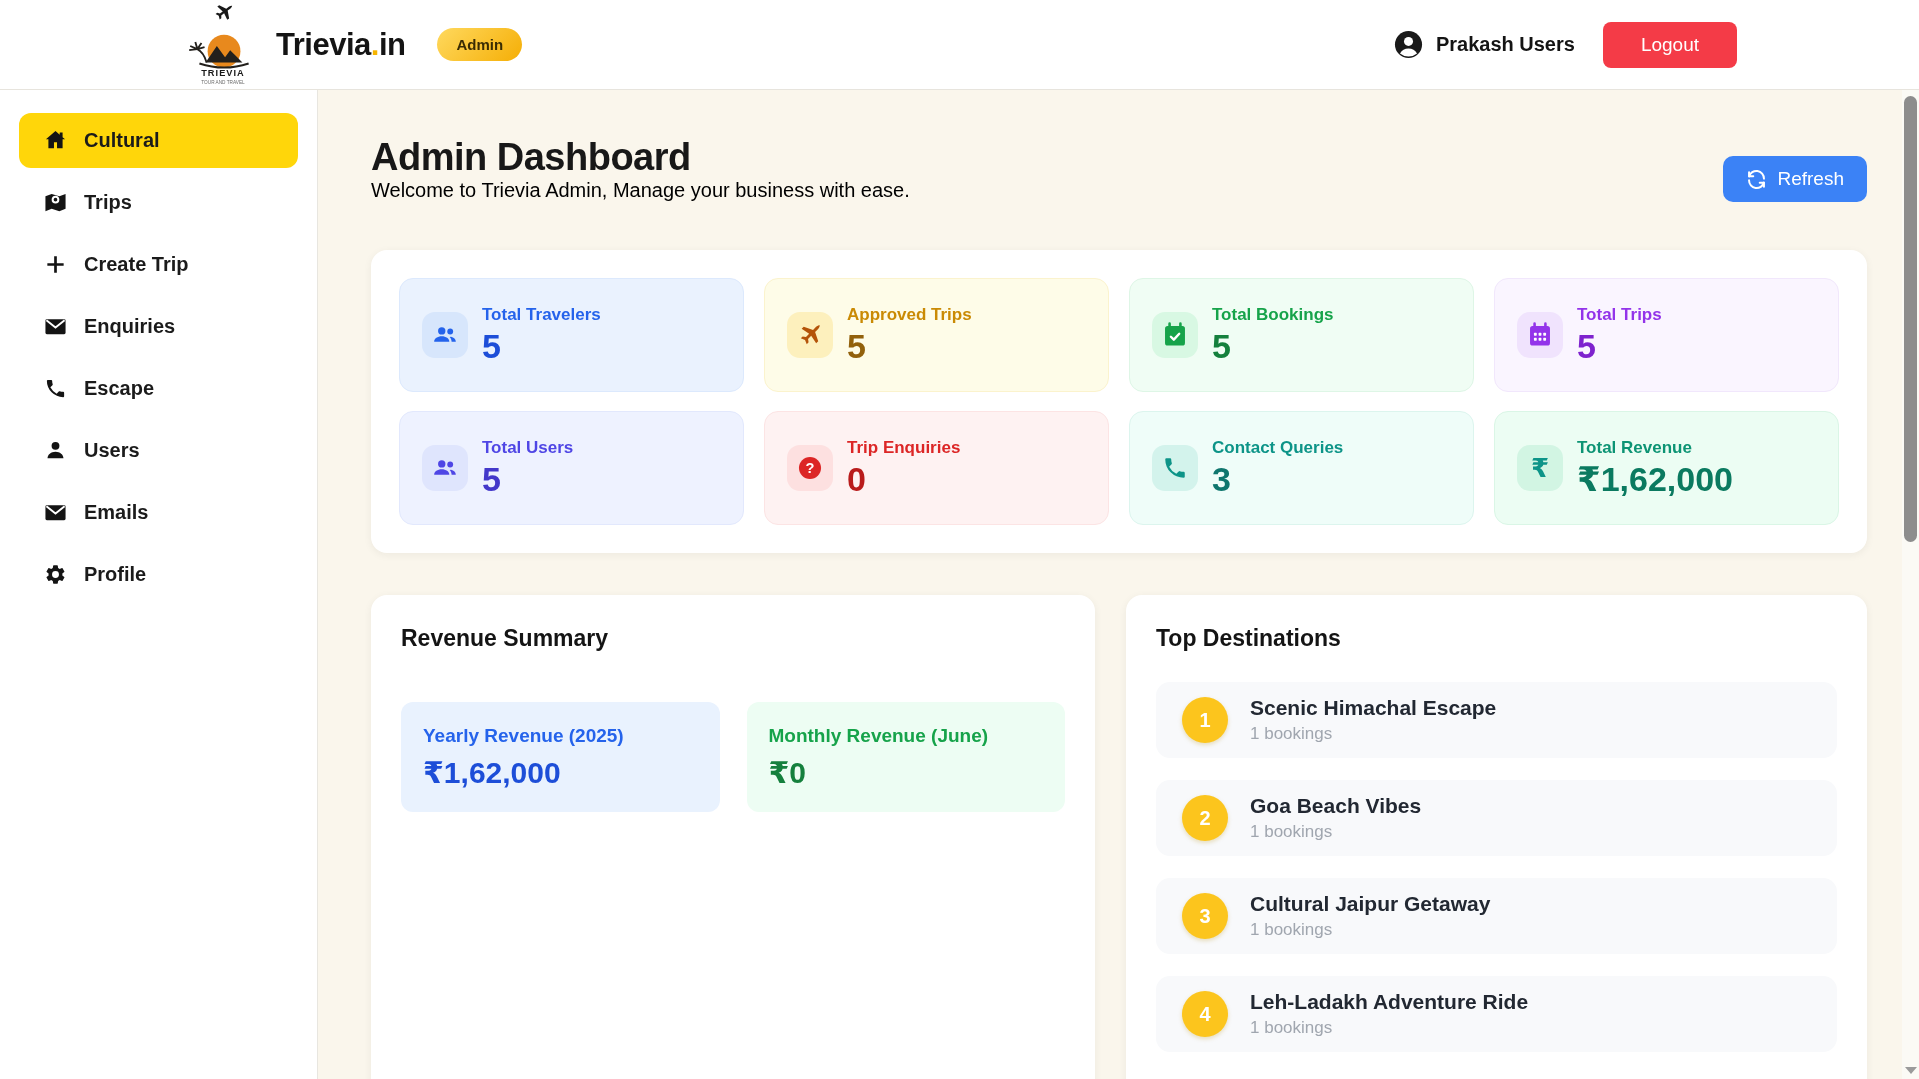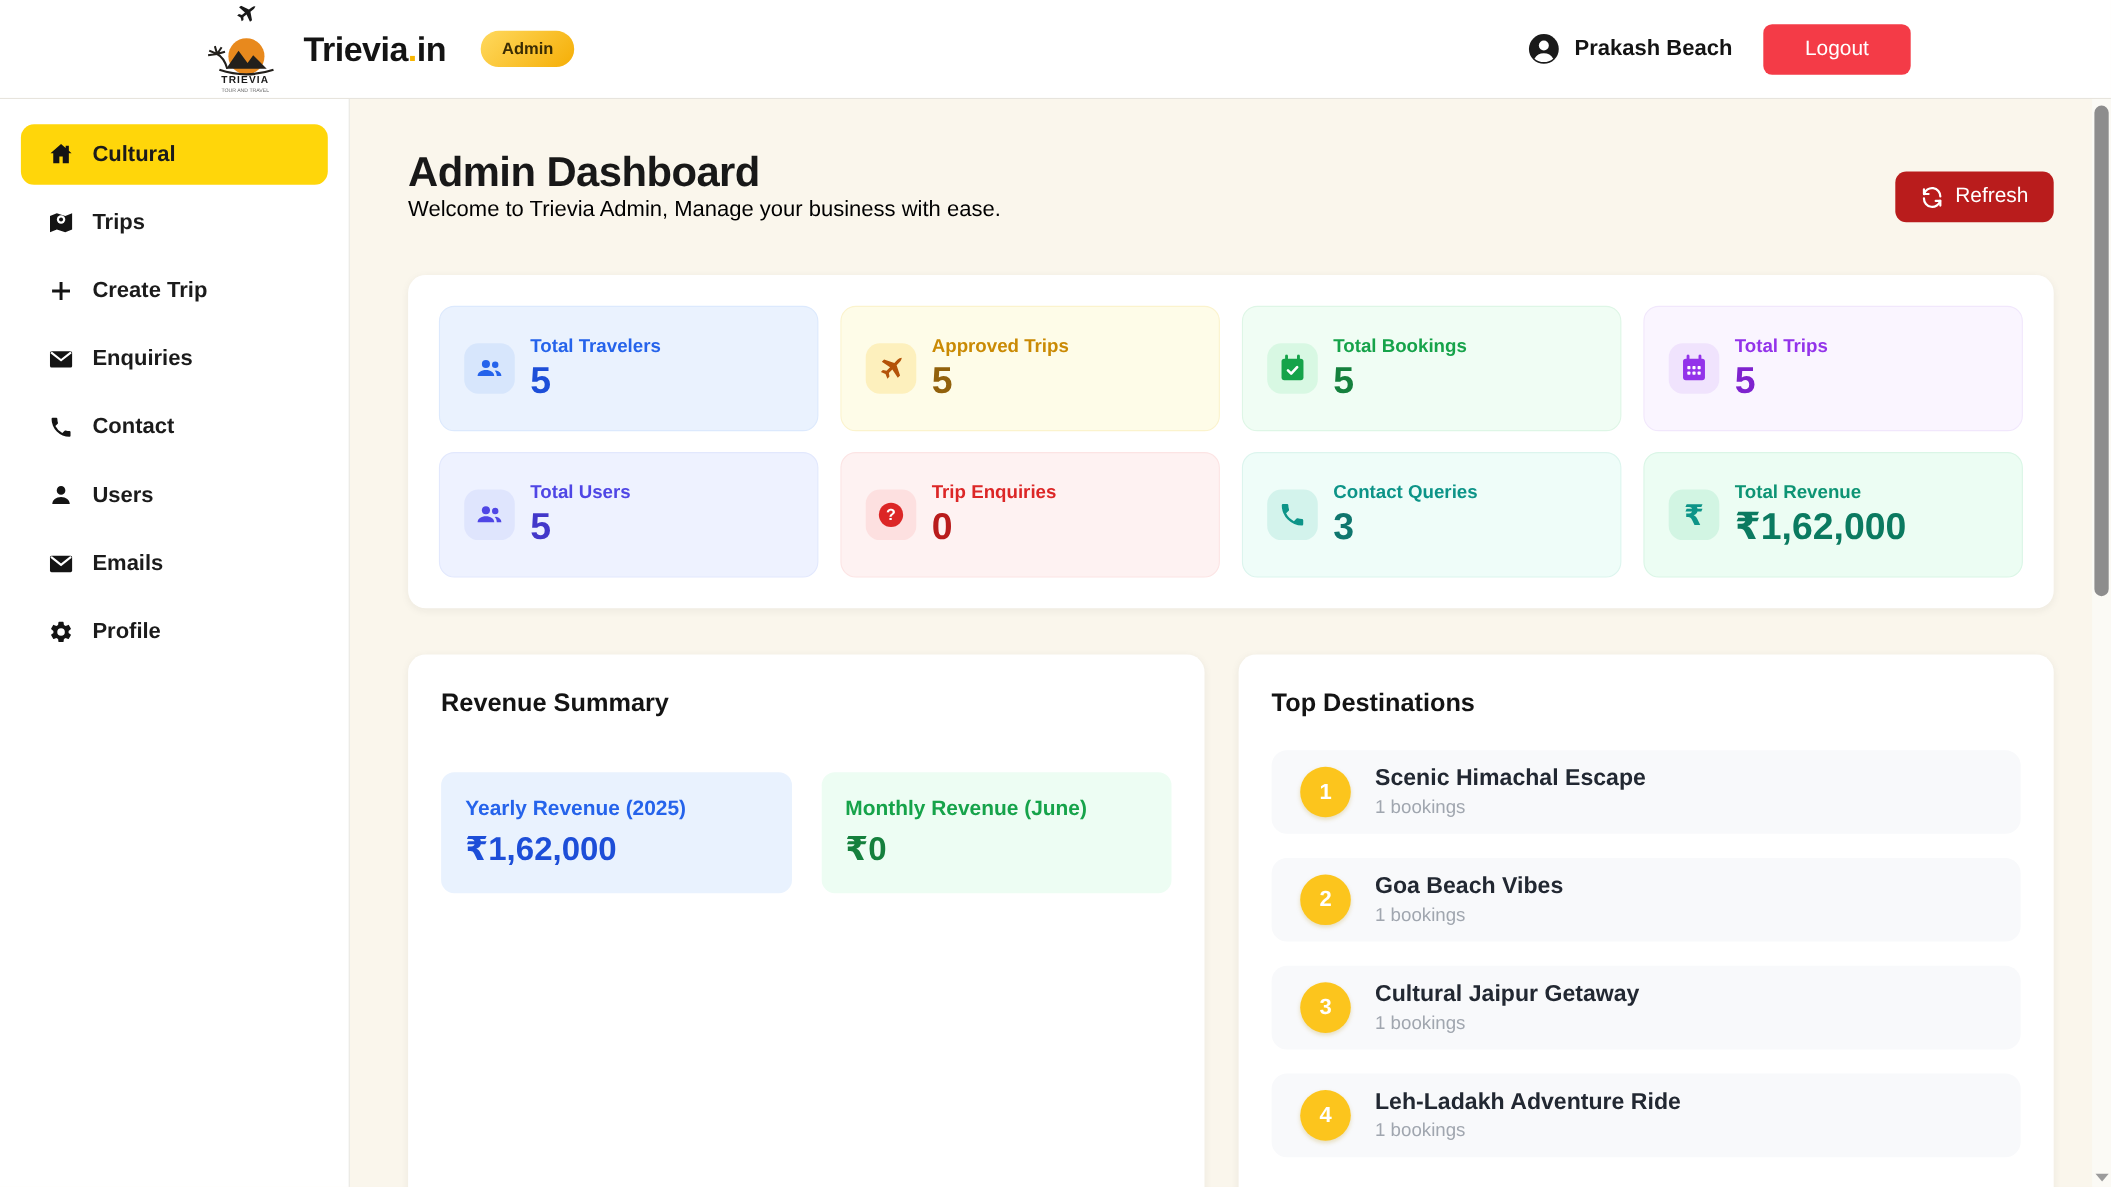--- a/index.html
+++ b/index.html
@@ -80,21 +80,21 @@
   
   .main { flex: 1; padding: 46px 52px 0 53px; overflow: hidden; }
   .page-head { display: flex; justify-content: space-between; align-items: flex-end; }
   .page-title { font-size: 38px; font-weight: 800; letter-spacing: -0.5px; color: #181818; }
   .page-subtitle { font-size: 20px; color: #000000; margin-top: 0; }
   .refresh-btn {
     margin-top: 16px;
     display: flex;
     align-items: center;
     gap: 10px;
-    background: #b91c1c;
+    background: #3b82f6;
     color: #fff;
     border: none;
     font-family: inherit;
     font-size: 19px;
     padding: 12px 23px;
     border-radius: 10px;
     cursor: pointer;
   }
 
   
@@ -255,21 +255,21 @@
     </svg>
     <div class="brand-title"><span>Trievia</span><span class="dot">.</span><span>in</span></div>
     <span class="admin-badge">Admin</span>
   </div>
   <div class="header-right">
     <svg width="31" height="31" viewBox="0 0 24 24">
       <circle cx="12" cy="12" r="10.5" fill="#1a1a1a"></circle>
       <circle cx="12" cy="9.6" r="3.5" fill="#ffffff"></circle>
       <path d="M5.4 18.9a7.6 7.6 0 0 1 13.2 0 10.4 10.4 0 0 1-13.2 0z" fill="#ffffff"></path>
     </svg>
-    <span class="user-name">Prakash Beach</span>
+    <span class="user-name">Prakash Users</span>
     <button class="logout-btn">Logout</button>
   </div>
 </div>
 
 <div class="layout">
 
   <div class="sidebar">
     <div class="nav-item active">
       <span class="nav-icon">
         <svg viewBox="0 0 24 24" fill="currentColor">
@@ -304,21 +304,21 @@
           </svg>
       </span>
       <span>Enquiries</span>
     </div>
     <div class="nav-item">
       <span class="nav-icon">
         <svg viewBox="0 0 24 24" fill="currentColor">
             <path d="M6.62 10.79a15.05 15.05 0 0 0 6.59 6.59l2.2-2.2a1 1 0 0 1 1.02-.24 11.36 11.36 0 0 0 3.57.57 1 1 0 0 1 1 1V20a1 1 0 0 1-1 1A17 17 0 0 1 3 4a1 1 0 0 1 1-1h3.5a1 1 0 0 1 1 1 11.36 11.36 0 0 0 .57 3.57 1 1 0 0 1-.25 1.02z"></path>
           </svg>
       </span>
-      <span>Contact</span>
+      <span>Escape</span>
     </div>
     <div class="nav-item">
       <span class="nav-icon">
         <svg viewBox="0 0 24 24" fill="currentColor">
             <path d="M12 11.2a4.1 4.1 0 1 0 0-8.2 4.1 4.1 0 0 0 0 8.2zm0 2.1c-4.6 0-8.3 3-8.3 6.7h16.6c0-3.7-3.7-6.7-8.3-6.7z"></path>
           </svg>
       </span>
       <span>Users</span>
     </div>
     <div class="nav-item">

